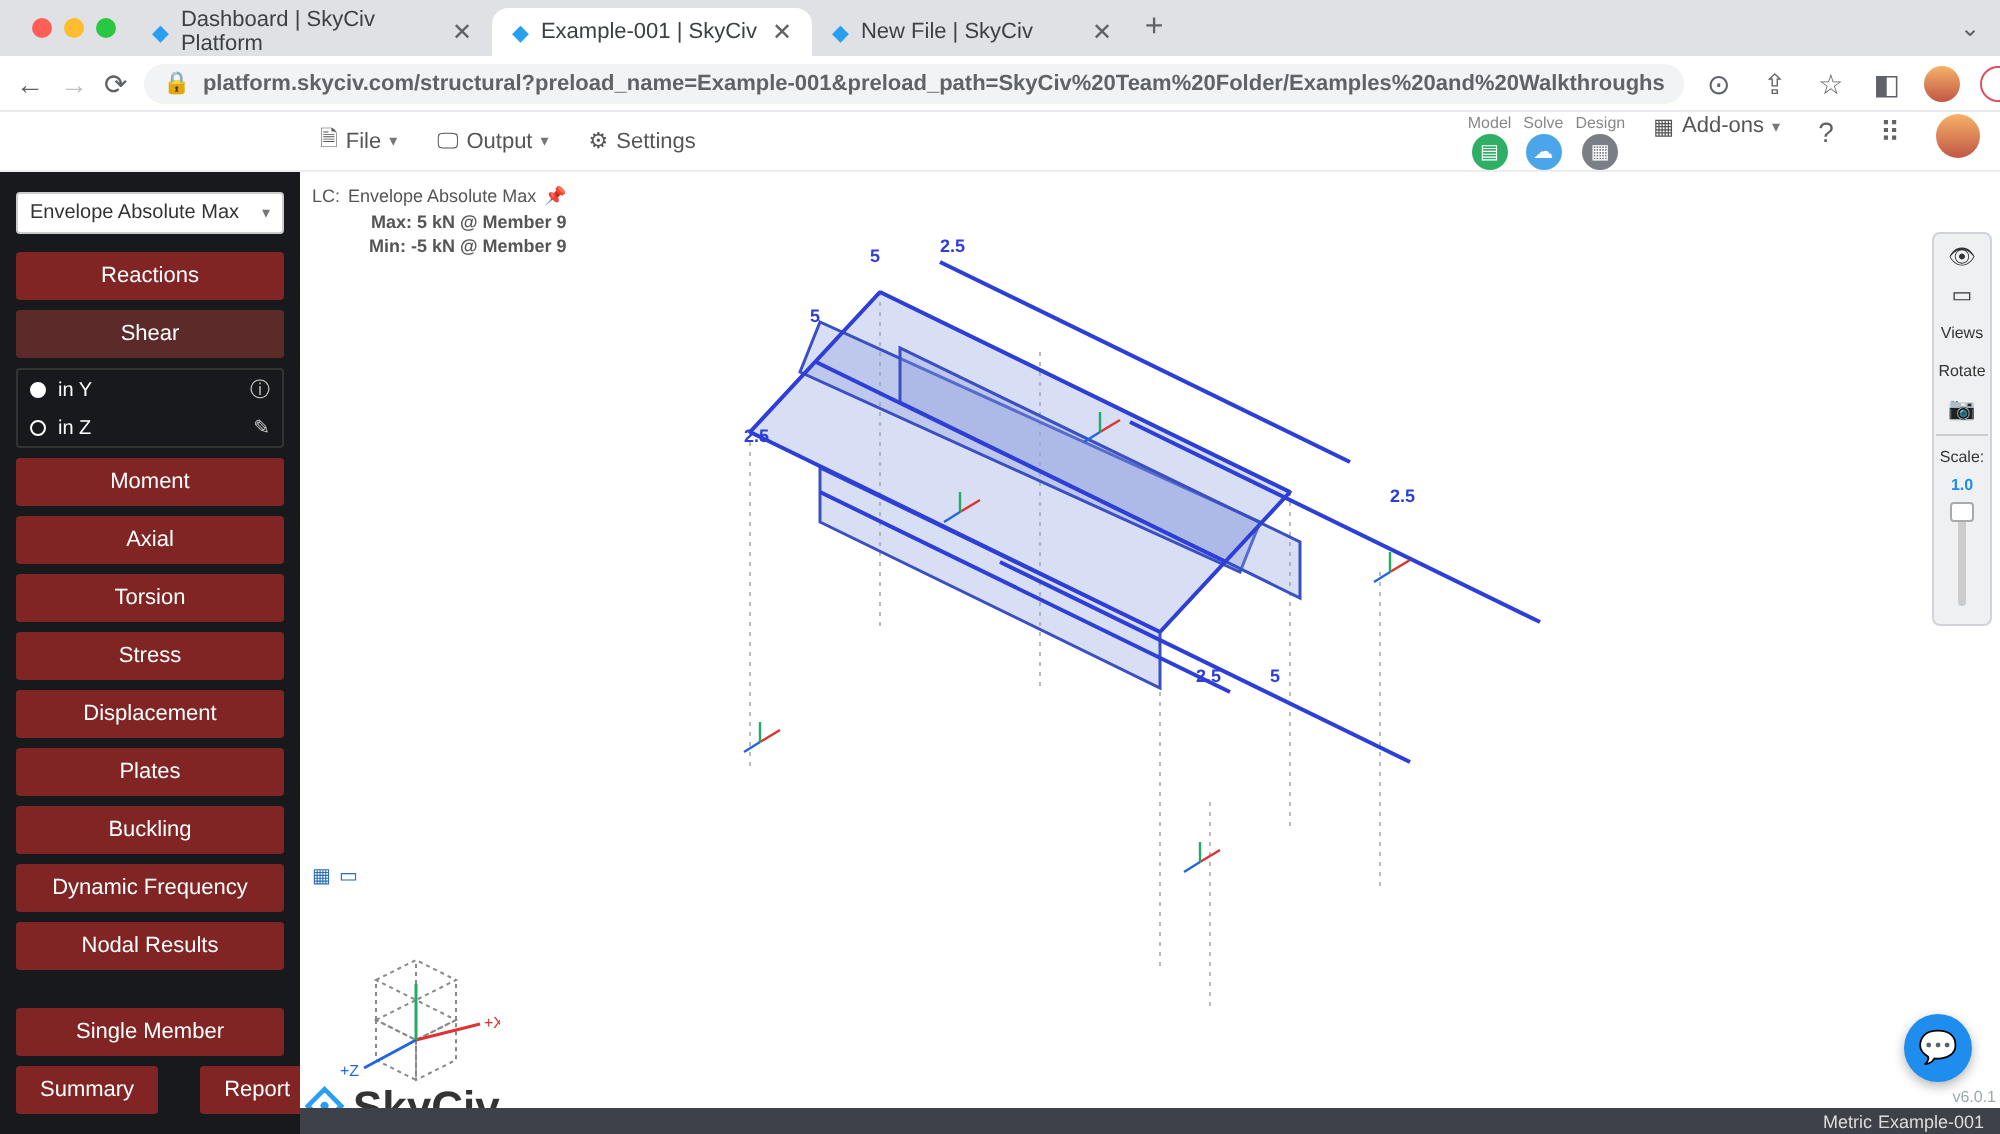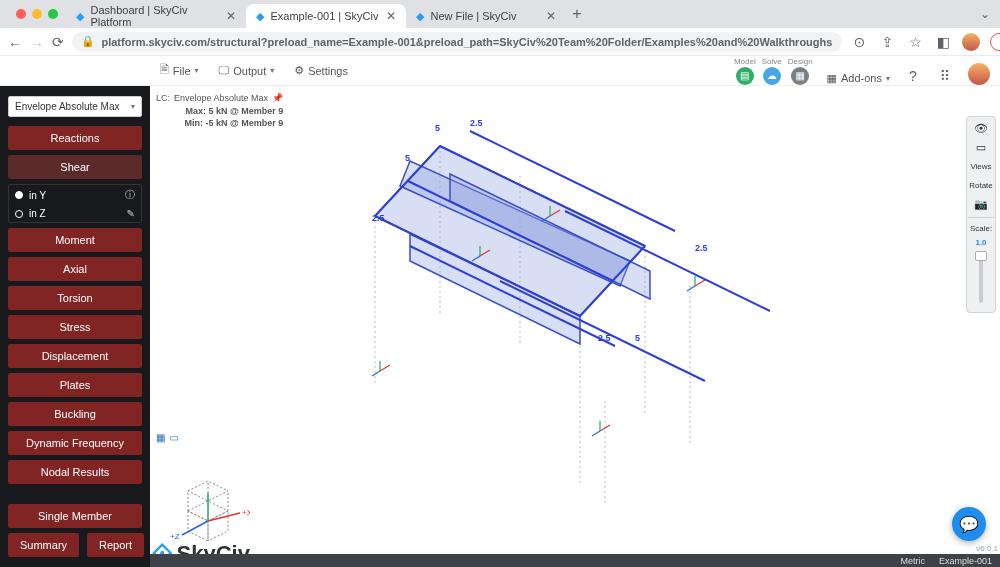--- a/index.html
+++ b/index.html
@@ -23,42 +23,42 @@
 .url-field { flex: 1; height: 20px; background: #f1f3f4; border-radius: 12px; display: flex; align-items: center; padding: 0 10px; font-size: 11px; color: #5f6368; gap: 6px; }
 .url-text { white-space: nowrap; overflow: hidden; text-overflow: ellipsis; font-weight: bold; }
 .addr-icons { display: flex; gap: 10px; align-items: center; }
 .update-btn { border: 1px solid #e04f5f; color: #e04f5f; padding: 2px 10px; border-radius: 12px; font-size: 11px; background: #fff; cursor: pointer; }
 .ava { width: 18px; height: 18px; border-radius: 50%; background: linear-gradient(#f7b267,#c05746); }
 
 
 .app-bar { height: 30px; background: #fff; display: flex; align-items: center; padding: 0 10px 0 160px; font-size: 11px; color: #555; border-bottom: 1px solid #eee; position: relative; }
 .app-bar .menu { display: flex; align-items: center; gap: 20px; }
 .app-bar .menu-item { display: flex; align-items: center; gap: 4px; cursor: pointer; }
-.app-right { margin-left: auto; display: flex; align-items: flex-end; gap: 14px; }
+.app-right { margin-left: auto; display: flex; align-items: flex-start; gap: 14px; }
 .badge-stack { display: flex; gap: 6px; align-items: flex-end; }
 .badge-col { display: flex; flex-direction: column; align-items: center; gap: 1px; font-size: 8px; color: #888; }
 .circ { width: 18px; height: 18px; border-radius: 50%; display: flex; align-items: center; justify-content: center; color: #fff; font-size: 10px; }
 .c-green { background: #2fae66; }
 .c-blue { background: #4aa6e8; }
 .c-gray { background: #7a7f87; }
 .ava2 { width: 22px; height: 22px; border-radius: 50%; background: linear-gradient(#f7b267,#c05746); }
 
 
 .main { position: absolute; top: 86px; left: 0; right: 0; bottom: 0; display: flex; }
 .sidebar { width: 150px; background: #18191c; display: flex; flex-direction: column; padding: 10px 8px; gap: 5px; }
 .dropdown { background: #fff; border: 1px solid #ccc; border-radius: 2px; font-size: 10px; padding: 4px 6px; display: flex; justify-content: space-between; align-items: center; color: #333; cursor: pointer; margin-bottom: 4px; }
 .sbtn { background: #802424; color: #fff; font-size: 11px; text-align: center; padding: 6px 12px; border-radius: 2px; cursor: pointer; }
 .sbtn.active { background: #5c2b29; }
 .sub-opts { background: #18191c; border: 1px solid #333; border-radius: 2px; }
 .sub-opt { display: flex; align-items: center; gap: 6px; padding: 3px 6px; font-size: 10px; color: #fff; cursor: pointer; }
 .radio { width: 8px; height: 8px; border-radius: 50%; border: 1px solid #fff; display: inline-block; }
 .radio.sel { background: #fff; }
 .sub-opt .rico { margin-left: auto; font-size: 10px; color: #ccc; }
 .spacer { flex: 1; }
-.btn-row { display: flex; gap: 8px; }
+.btn-row { display: flex; gap: 21px; }
 .btn-row .sbtn { flex: 1; }
 
 .canvas { flex: 1; position: relative; background: #fff; }
 .info-box { position: absolute; top: 6px; left: 6px; font-size: 9px; color: #555; line-height: 1.4; text-align: right; }
 .info-box .lc { display: flex; align-items: center; gap: 4px; }
 .pin { color: #888; cursor: pointer; }
 
 .orient { position: absolute; left: 20px; bottom: 20px; }
 .logo { position: absolute; left: 2px; bottom: -2px; display: flex; align-items: center; gap: 4px; font-size: 22px; font-weight: 700; color: #333; }
 .logo-mark { color: #289ff0; font-size: 26px; }
@@ -66,21 +66,21 @@
 .right-tools { position: absolute; right: 4px; top: 30px; width: 30px; background: #eef0f2; border-radius: 4px; display: flex; flex-direction: column; align-items: center; padding: 3px 0; gap: 3px; font-size: 8px; color: #333; border: 1px solid #d0d3d7; }
 .rt-item { width: 24px; height: 16px; display: flex; align-items: center; justify-content: center; cursor: pointer; font-size: 11px; }
 .rt-label { font-size: 8px; padding: 1px 0; }
 .scale-track { width: 4px; height: 50px; background: #ccc; border-radius: 2px; position: relative; margin: 2px 0 6px; }
 .scale-thumb { position: absolute; top: -2px; left: -4px; width: 12px; height: 10px; background: #fff; border: 1px solid #aaa; border-radius: 2px; }
 
 .toggles { position: absolute; left: 6px; top: 346px; display: flex; gap: 4px; }
 .toggle { font-size: 10px; color: #2b6fb5; cursor: pointer; }
 
 .version { position: absolute; right: 2px; bottom: 14px; font-size: 8px; color: #9aa; }
-.status-bar { position: absolute; left: 150px; right: 0; bottom: 0; height: 13px; background: #3e4248; display: flex; justify-content: flex-end; align-items: center; font-size: 9px; color: #ddd; padding: 0 8px; gap: 14px; }
+.status-bar { position: absolute; left: 150px; right: 0; bottom: 0; height: 13px; background: #3e4248; display: flex; justify-content: flex-end; align-items: center; font-size: 9px; color: #ddd; padding: 0 8px; gap: 3px; }
 
 .chat-bubble { position: absolute; right: 14px; bottom: 26px; width: 34px; height: 34px; background: #1f8ded; border-radius: 50%; display: flex; align-items: center; justify-content: center; color: #fff; font-size: 16px; cursor: pointer; box-shadow: 0 2px 6px rgba(0,0,0,.3); }
 
 
 .diagram { position: absolute; inset: 0; }
 
 .caret { font-size: 8px; color: #777; }
 </style>
 </head>
 <body>

